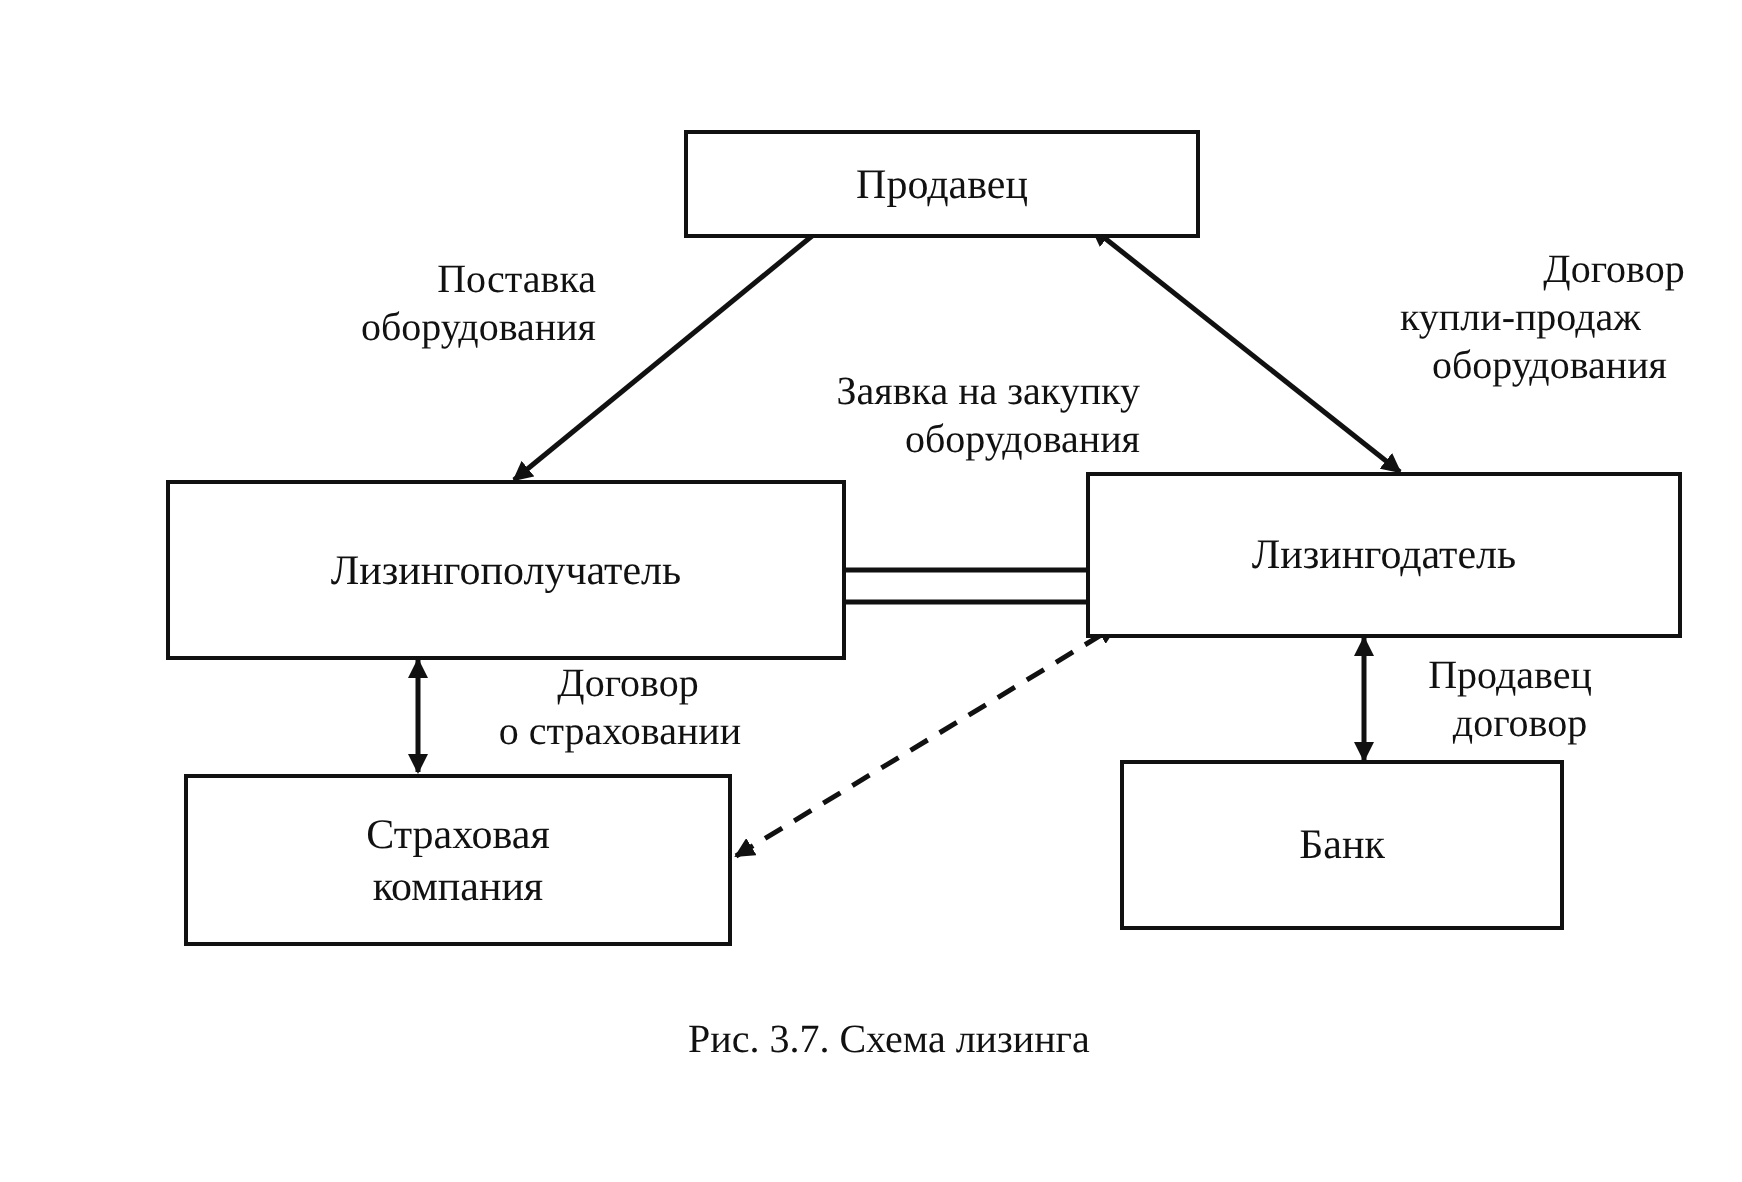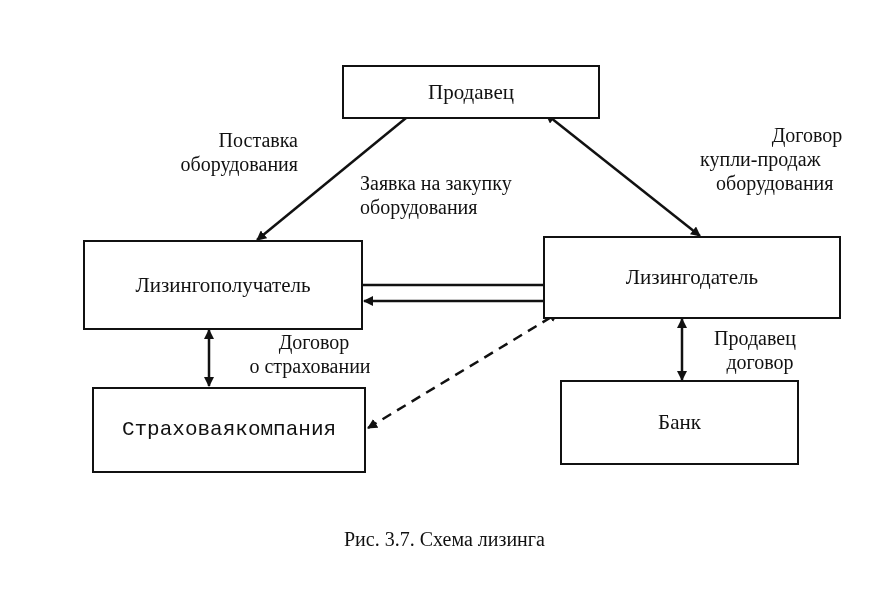--- a/index.html
+++ b/index.html
@@ -36,56 +36,56 @@
 
   <line x1="368" y1="428" x2="558" y2="313" stroke="#111" stroke-width="2.5" stroke-dasharray="10,7" marker-start="url(#ahs)" marker-end="url(#ah)"></line>
 
   <line x1="682" y1="319" x2="682" y2="380" stroke="#111" stroke-width="2.5" marker-start="url(#ahs)" marker-end="url(#ah)"></line>
 </svg>
 
 <div class="box" style="left:342px; top:65px; width:258px; height:54px;">
   <span>Продавец</span>
 </div>
 
-<div class="box" style="left:83px; top:240px; width:280px; height:90px;align-items:center;">
+<div class="box" style="left:83px; top:240px; width:340px; height:90px;align-items:center;">
   <span>Лизингополучатель</span>
 </div>
 
 <div class="box" style="left:543px; top:236px; width:298px; height:83px;">
   <span>Лизингодатель</span>
 </div>
 
-<div class="box" style="left:92px; top:387px; width:274px; height:86px; flex-direction:row;font-family:Liberation Mono, monospace;">
+<div class="box" style="left:92px; top:387px; width:274px; height:86px; flex-direction:column;">
   <span>Страховая</span>
   <span>компания</span>
 </div>
 
-<div class="box" style="left:560px; top:380px; width:239px; height:85px;">
+<div class="box" style="left:560px; top:380px; width:222px; height:85px;">
   <span>Банк</span>
 </div>
 
 <div class="lbl" style="left:138px; top:128px; text-align:right; width:160px;">
   <div style="text-align:right;">Поставка</div>
   <div style="text-align:right;">оборудования</div>
 </div>
 
 <div class="lbl" style="left:700px; top:123px; width:200px; text-align:center;">
   <div style="padding-left:14px;">Договор</div>
   <div style="text-align:left;">купли-продаж</div>
   <div style="text-align:left; padding-left:16px;">оборудования</div>
 </div>
 
-<div class="lbl" style="left:360px; top:171px; width:210px; text-align:left;">
+<div class="lbl" style="left:360px; top:184px; width:210px; text-align:right;">
   <div>Заявка на закупку</div>
   <div>оборудования</div>
 </div>
 
 <div class="lbl" style="left:225px; top:330px; width:170px; text-align:center;">
   <div style="padding-left:8px;">Договор</div>
   <div>о страховании</div>
 </div>
 
 <div class="lbl" style="left:690px; top:326px; width:130px; text-align:center;">
   <div>Продавец</div>
   <div style="padding-left:10px;">договор</div>
 </div>
 
-<div class="lbl" style="left:344px; top:508px; font-size:20px;margin-top:19px;">Рис. 3.7. Схема лизинга</div>
+<div class="lbl" style="left:344px; top:508px; font-size:20px;">Рис. 3.7. Схема лизинга</div>
 
 </body></html>

